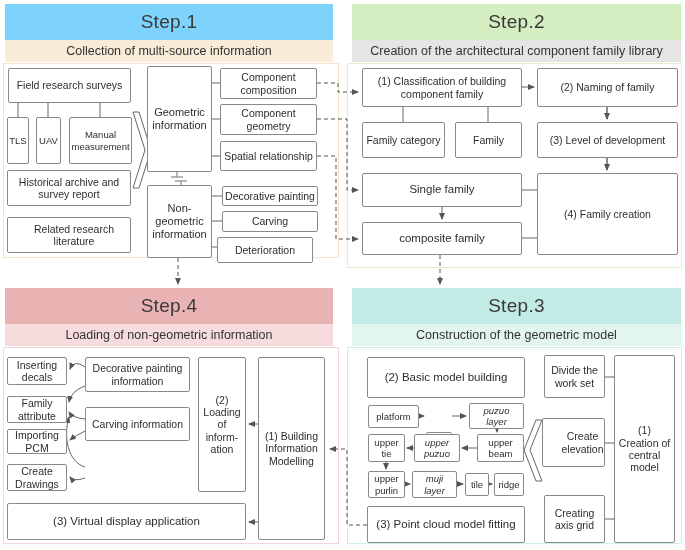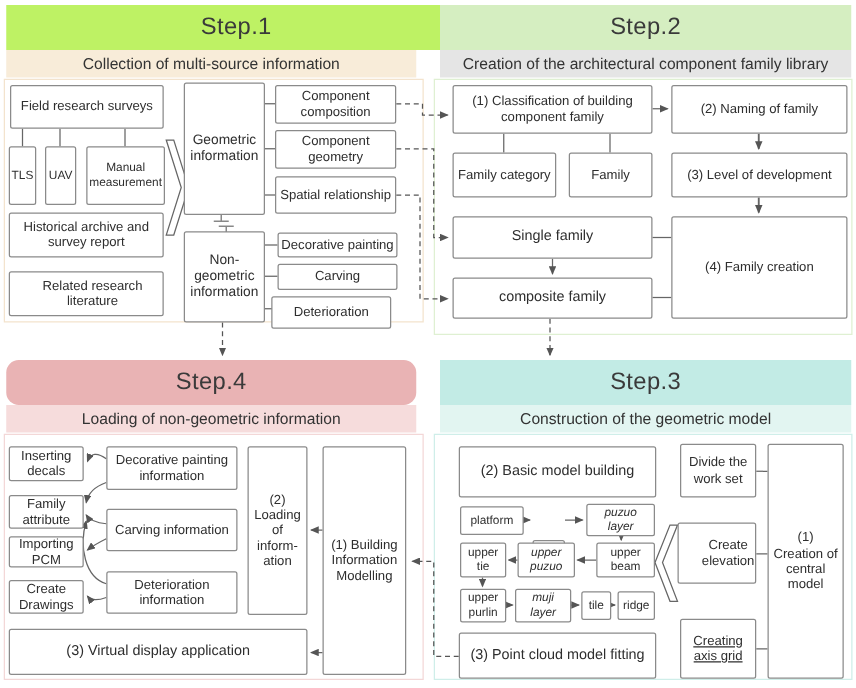--- a/index.html
+++ b/index.html
@@ -11,24 +11,24 @@
        font-size:12.5px;color:#333;z-index:0;}
   .panel{position:absolute;background:#fff;border:1px solid;z-index:0;box-sizing:border-box;}
   .box{position:absolute;background:#fff;border:1px solid #8a8a8a;border-radius:2px;
        display:flex;align-items:center;justify-content:center;text-align:center;
        font-size:10.5px;line-height:1.18;color:#2e2e2e;padding:1px 2px;
        box-sizing:border-box;z-index:2;}
   .sm{font-size:9.5px;}
   .it{font-style:italic;}
   #wires{position:absolute;left:0;top:0;z-index:1;pointer-events:none;}
   
-  .p1h{background:#bef264;padding-left:20px;} .p1s{background:#f8ecd9;} .p1b{border-color:#f3e3cd;}
+  .p1h{background:#7dd3fc;} .p1s{background:#f8ecd9;} .p1b{border-color:#f3e3cd;}
   .p2h{background:#d5eec1;} .p2s{background:#e5e5e5;} .p2b{border-color:#dff0d2;}
   .p3h{background:#c2ebe5;} .p3s{background:#e2f5f1;} .p3b{border-color:#cfeee9;}
-  .p4h{background:#e9b3b4;border-radius:10px;} .p4s{background:#f6dcdc;} .p4b{border-color:#f3d7d7;}
+  .p4h{background:#e9b3b4;} .p4s{background:#f6dcdc;} .p4b{border-color:#f3d7d7;}
 </style>
 </head>
 <body>
 
 <div id="fig">
 
   <div class="hdr p1h" style="left:5px;top:4px;width:328px;height:36px;">Step.1</div>
   <div class="sub p1s" style="left:5px;top:40px;width:328px;height:22px;">Collection of multi-source information</div>
   <div class="panel p1b" style="left:3px;top:63px;width:336px;height:195px;"></div>
 
@@ -63,21 +63,20 @@
   <div class="hdr p4h" style="left:5px;top:288px;width:328px;height:36px;">Step.4</div>
   <div class="sub p4s" style="left:5px;top:324px;width:328px;height:22px;">Loading of non-geometric information</div>
   <div class="panel p4b" style="left:3px;top:347px;width:336px;height:197px;"></div>
 
   <div class="box" style="left:7px;top:357px;width:60px;height:28px;">Inserting decals</div>
   <div class="box" style="left:7px;top:396px;width:60px;height:27px;">Family attribute</div>
   <div class="box" style="left:7px;top:429px;width:60px;height:25px;">Importing PCM</div>
   <div class="box" style="left:7px;top:464px;width:60px;height:27px;">Create Drawings</div>
   <div class="box" style="left:85px;top:357px;width:105px;height:35px;">Decorative painting information</div>
   <div class="box" style="left:85px;top:407px;width:105px;height:34px;">Carving information</div>
-  <div class="box" style="left:85px;top:457px;width:105px;height:34px;">Deterioration information</div>
   <div class="box" style="left:198px;top:357px;width:48px;height:135px;">(2) Loading of inform- ation</div>
   <div class="box" style="left:258px;top:357px;width:67px;height:183px;">(1) Building Information Modelling</div>
   <div class="box" style="left:7px;top:503px;width:239px;height:37px;font-size:11.5px;">(3) Virtual display application</div>
 
   <div class="hdr p3h" style="left:352px;top:288px;width:329px;height:36px;">Step.3</div>
   <div class="sub p3s" style="left:352px;top:324px;width:329px;height:22px;">Construction of the geometric model</div>
   <div class="panel p3b" style="left:347px;top:347px;width:335px;height:197px;"></div>
 
   <div class="box" style="left:367px;top:357px;width:158px;height:41px;font-size:11.5px;">(2)  Basic model building</div>
   <div class="box sm" style="left:368px;top:405px;width:51px;height:23px;">platform</div>
@@ -86,21 +85,21 @@
   <div class="box sm" style="left:368px;top:434px;width:37px;height:28px;">upper tie</div>
   <div class="box sm it" style="left:414px;top:434px;width:46px;height:28px;">upper puzuo</div>
   <div class="box sm" style="left:477px;top:434px;width:47px;height:28px;">upper beam</div>
   <div class="box sm" style="left:368px;top:471px;width:37px;height:27px;">upper purlin</div>
   <div class="box sm it" style="left:412px;top:471px;width:45px;height:27px;">muji layer</div>
   <div class="box sm" style="left:465px;top:473px;width:24px;height:23px;">tile</div>
   <div class="box sm" style="left:494px;top:473px;width:30px;height:23px;">ridge</div>
   <div class="box" style="left:367px;top:506px;width:158px;height:37px;font-size:11.5px;">(3)  Point cloud model fitting</div>
   <div class="box" style="left:544px;top:355px;width:61px;height:43px;">Divide the work set</div>
   <div class="box" style="left:542px;top:418px;width:63px;height:49px;padding-left:20px;">Create elevation</div>
-  <div class="box" style="left:544px;top:495px;width:61px;height:48px;text-decoration:underline;">Creating axis grid</div>
+  <div class="box" style="left:544px;top:495px;width:61px;height:48px;">Creating axis grid</div>
   <div class="box" style="left:614px;top:355px;width:61px;height:188px;">(1) Creation of central model</div>
 
   <svg id="wires" width="685" height="550" viewBox="0 0 685 550">
     <defs>
       <marker id="ah" markerWidth="7" markerHeight="6" refX="6" refY="3" orient="auto" markerUnits="userSpaceOnUse">
         <path d="M0,0 L7,3 L0,6 z" fill="#555"></path>
       </marker>
     </defs>
     <g stroke="#666" stroke-width="1" fill="none">
 

